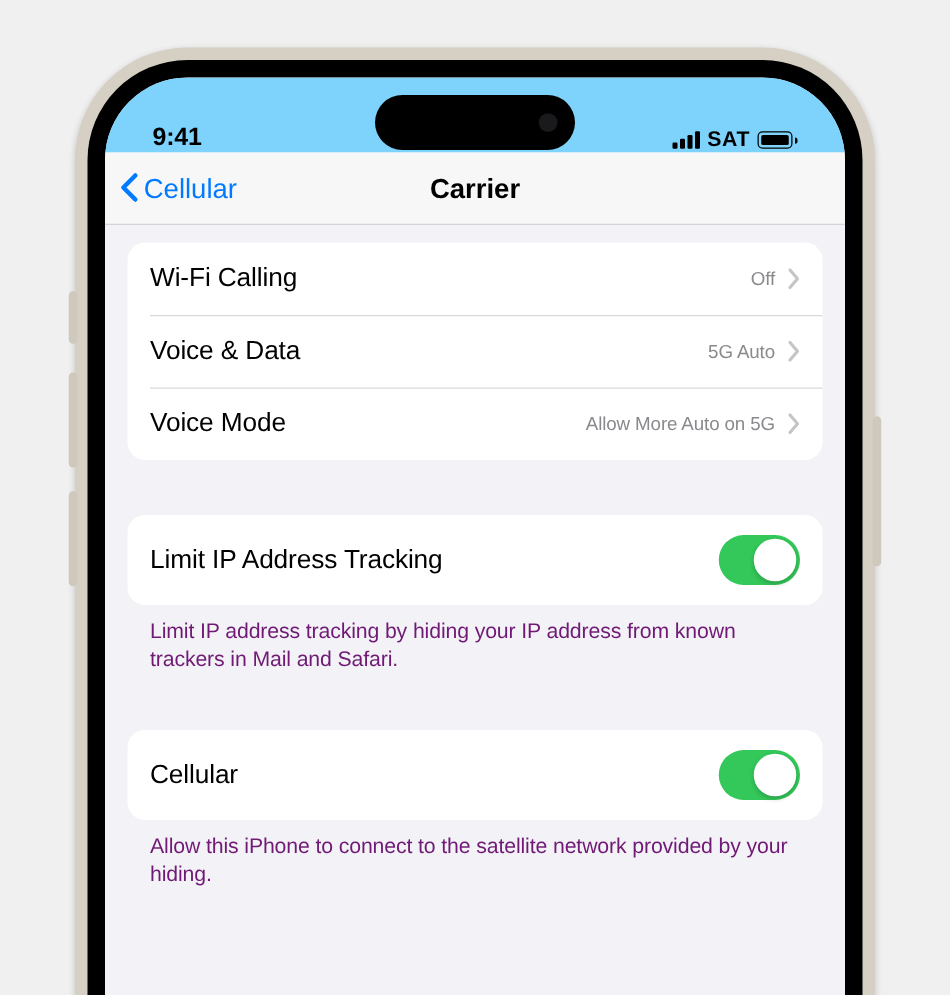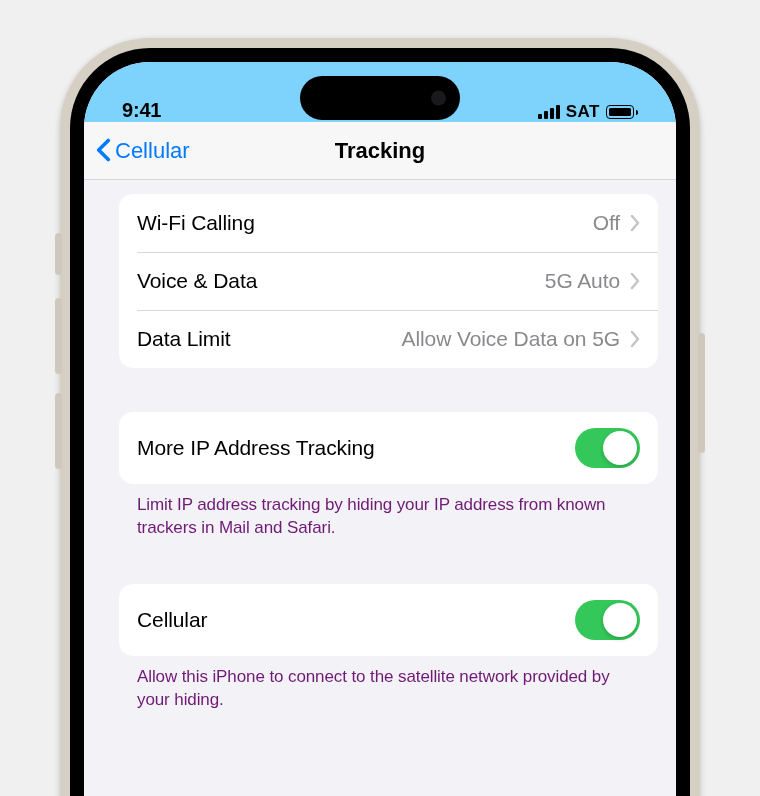--- a/index.html
+++ b/index.html
@@ -164,21 +164,20 @@
       left: 50%;
       transform: translateX(-50%);
       font-size: 22px;
       font-weight: 600;
       color: #000;
     }
 
     
     .content {
       padding: 0 18px;
-      margin-left: 17px;
     }
     .group {
       background: #fff;
       border-radius: 14px;
       overflow: hidden;
     }
     .group.first { margin-top: 14px; }
     .group.spaced { margin-top: 44px; }
     .row {
       display: flex;
@@ -196,21 +195,21 @@
       height: 0.5px;
       background: rgba(60,60,67,0.2);
     }
     .row-label {
       font-size: 21px;
       color: #000;
       flex: 1;
       letter-spacing: -0.1px;
     }
     .row-value {
-      font-size: 21px;
+      font-size: 15px;
       color: #8a8a8e;
       margin-right: 10px;
       letter-spacing: -0.1px;
     }
     .chevron-right svg { display: block; }
 
     .toggle {
       width: 65px;
       height: 40px;
       background: #34c759;
@@ -271,21 +270,21 @@
 
       <div class="nav-bar">
         <div class="back-btn">
           <span class="back-chevron">
             <svg width="15" height="24" viewBox="0 0 12 20" fill="none">
               <path d="M10 2 L2 10 L10 18" stroke="#007aff" stroke-width="3" stroke-linecap="round" stroke-linejoin="round"></path>
             </svg>
           </span>
           <span>Cellular</span>
         </div>
-        <div class="nav-title">Tracking</div>
+        <div class="nav-title">Carrier</div>
       </div>
 
       <div class="content">
 
         <div class="group first">
 
           <div class="row">
             <div class="row-label">Wi-Fi Calling</div>
             <div class="row-value">Off</div>
             <span class="chevron-right">
@@ -299,34 +298,34 @@
             <div class="row-label">Voice &amp; Data</div>
             <div class="row-value">5G Auto</div>
             <span class="chevron-right">
               <svg width="10" height="18" viewBox="0 0 10 18" fill="none">
                   <path d="M2 2 L8 9 L2 16" stroke="#c5c5c7" stroke-width="2.5" stroke-linecap="round" stroke-linejoin="round"></path>
                 </svg>
             </span>
           </div>
 
           <div class="row">
-            <div class="row-label">Data Limit</div>
-            <div class="row-value">Allow Voice Data on 5G</div>
+            <div class="row-label">Voice Mode</div>
+            <div class="row-value">Allow More Auto on 5G</div>
             <span class="chevron-right">
               <svg width="10" height="18" viewBox="0 0 10 18" fill="none">
                   <path d="M2 2 L8 9 L2 16" stroke="#c5c5c7" stroke-width="2.5" stroke-linecap="round" stroke-linejoin="round"></path>
                 </svg>
             </span>
           </div>
 
         </div>
 
         <div class="group spaced">
           <div class="row">
-            <div class="row-label">More IP Address Tracking</div>
+            <div class="row-label">Limit IP Address Tracking</div>
             <div class="toggle">
               <div class="toggle-knob"></div>
             </div>
           </div>
         </div>
         <div class="footer-text">Limit IP address tracking by hiding your IP address from known trackers in Mail and Safari.</div>
 
         <div class="group spaced">
           <div class="row">
             <div class="row-label">Cellular</div>

